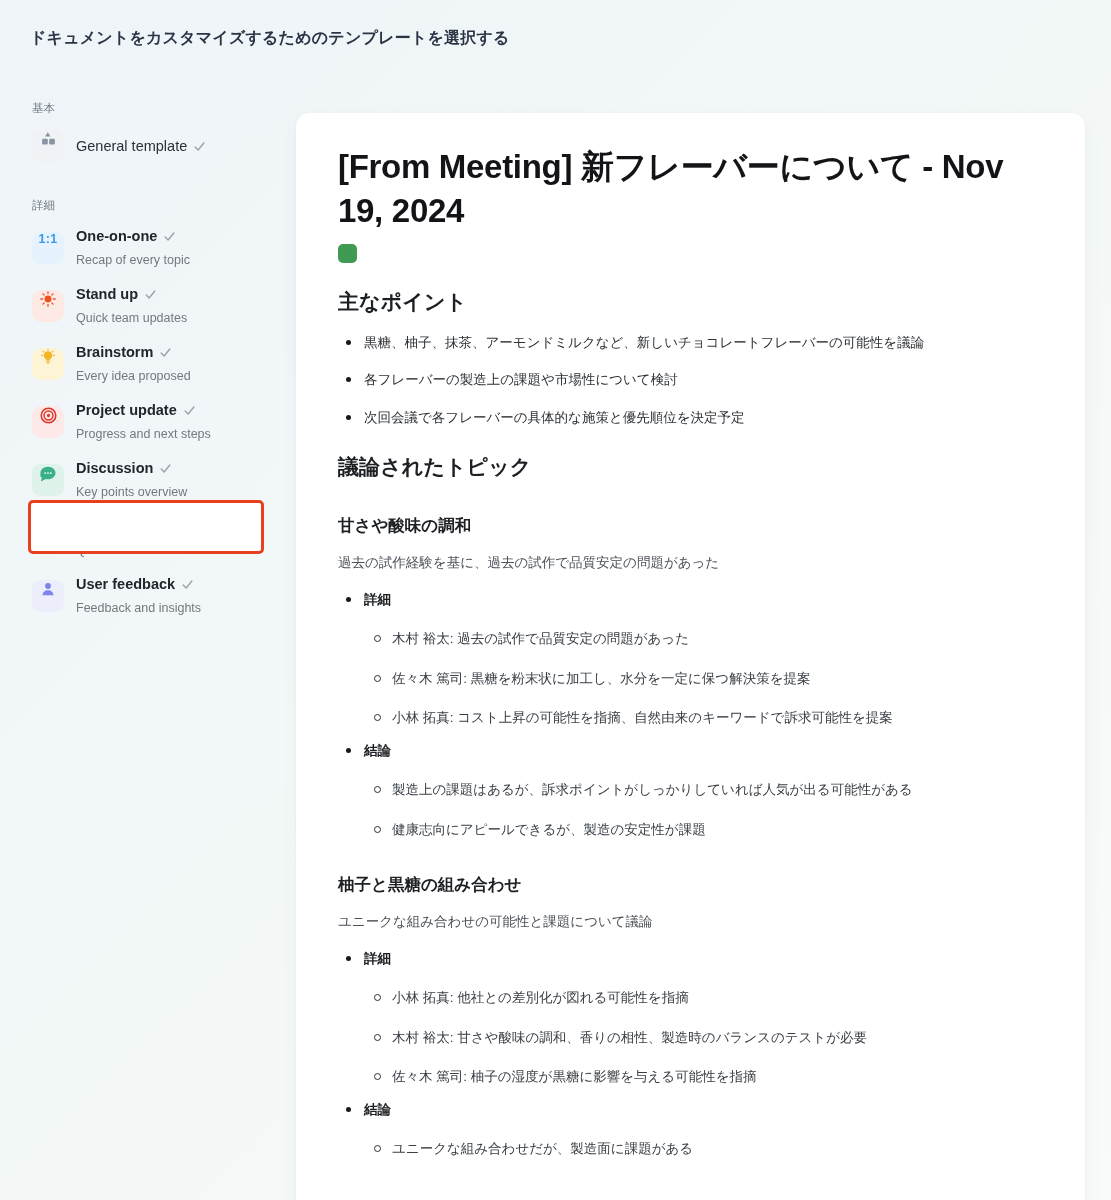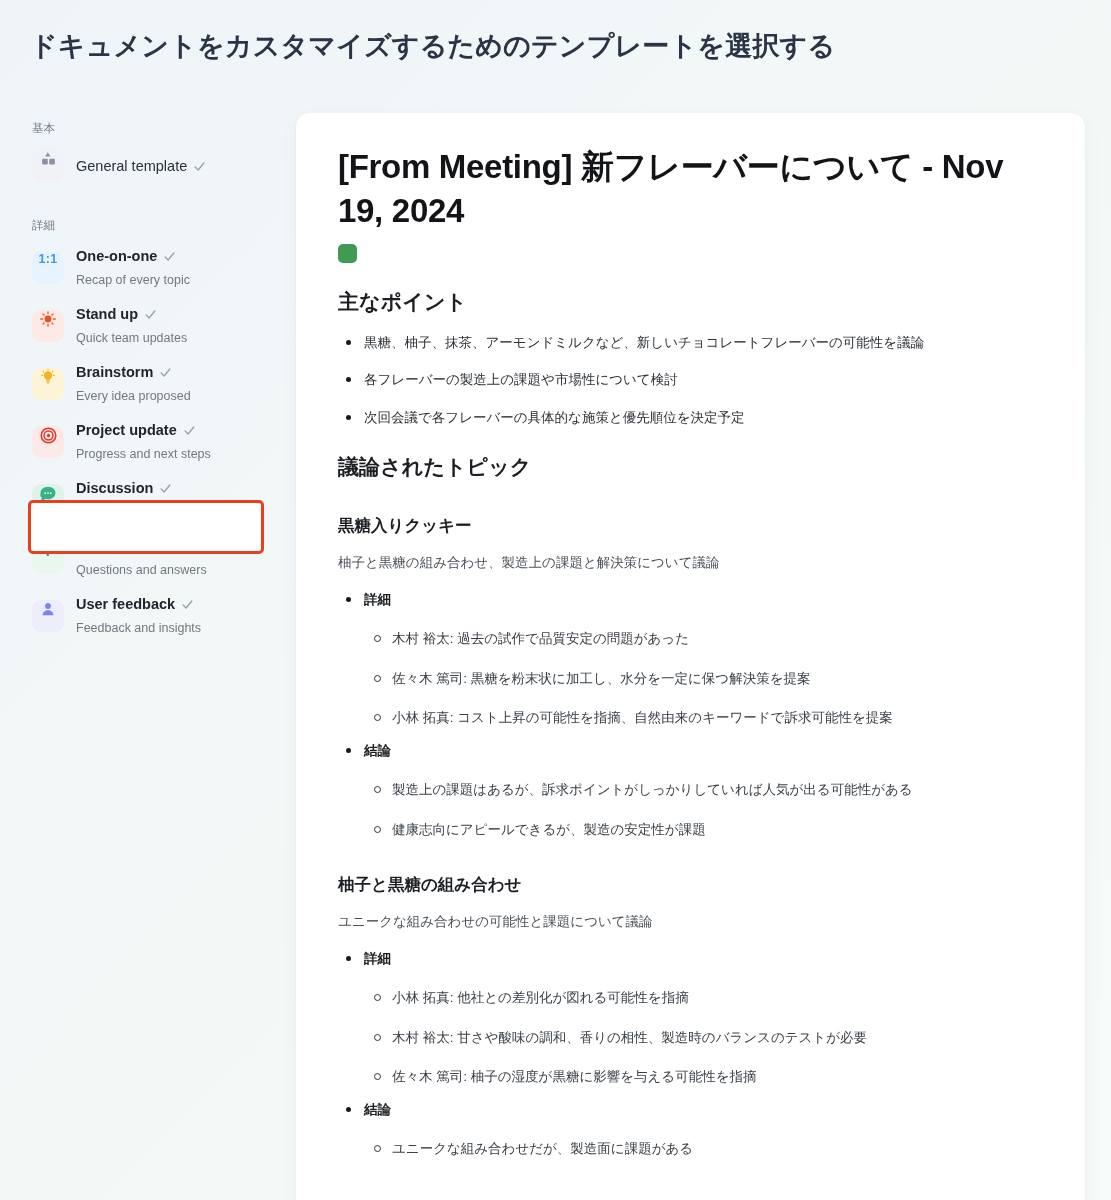--- a/index.html
+++ b/index.html
@@ -13,31 +13,31 @@
     background: linear-gradient(135deg, #eef4f8 0%, #f2f7f8 35%, #f4f9f7 60%, #f7fbf9 100%);
     color: #1f2933;
     position: relative;
   }
 
   
   .page-header {
     position: absolute;
     left: 30px;
     top: 28px;
-    font-size: 27px;
+    font-size: 16px;
     font-weight: 600;
     letter-spacing: .2px;
     color: #2b3445;
     white-space: nowrap;
   }
 
   
   .sidebar {
     position: absolute;
-    left: 0; top: 121px;
+    left: 0; top: 101px;
     width: 240px;
   }
   .side-group-label {
     font-size: 11.5px;
     color: #6f7780;
     margin: 0 0 6px 32px;
     font-weight: 400;
   }
   .side-group-label.second { margin-top: 28px; }
 
@@ -385,22 +385,22 @@
         <li class="b1">
           <span class="txt">各フレーバーの製造上の課題や市場性について検討</span>
         </li>
         <li class="b1">
           <span class="txt">次回会議で各フレーバーの具体的な施策と優先順位を決定予定</span>
         </li>
       </ul>
 
     <h2 class="sec">議論されたトピック</h2>
     <div id="topics-container">
-        <h3 class="sub">黒糖入りクッキー</h3>
-        <p class="lead">柚子と黒糖の組み合わせ、製造上の課題と解決策について議論</p>
+        <h3 class="sub">甘さや酸味の調和</h3>
+        <p class="lead">過去の試作経験を基に、過去の試作で品質安定の問題があった</p>
         <ul class="l1">
           <li class="b1">
             <span class="txt bold">詳細</span>
             <ul class="l2">
               <li class="b2">木村 裕太: 過去の試作で品質安定の問題があった</li>
               <li class="b2">佐々木 篤司: 黒糖を粉末状に加工し、水分を一定に保つ解決策を提案</li>
               <li class="b2">小林 拓真: コスト上昇の可能性を指摘、自然由来のキーワードで訴求可能性を提案</li>
             </ul>
           </li>
           <li class="b1 tight">

